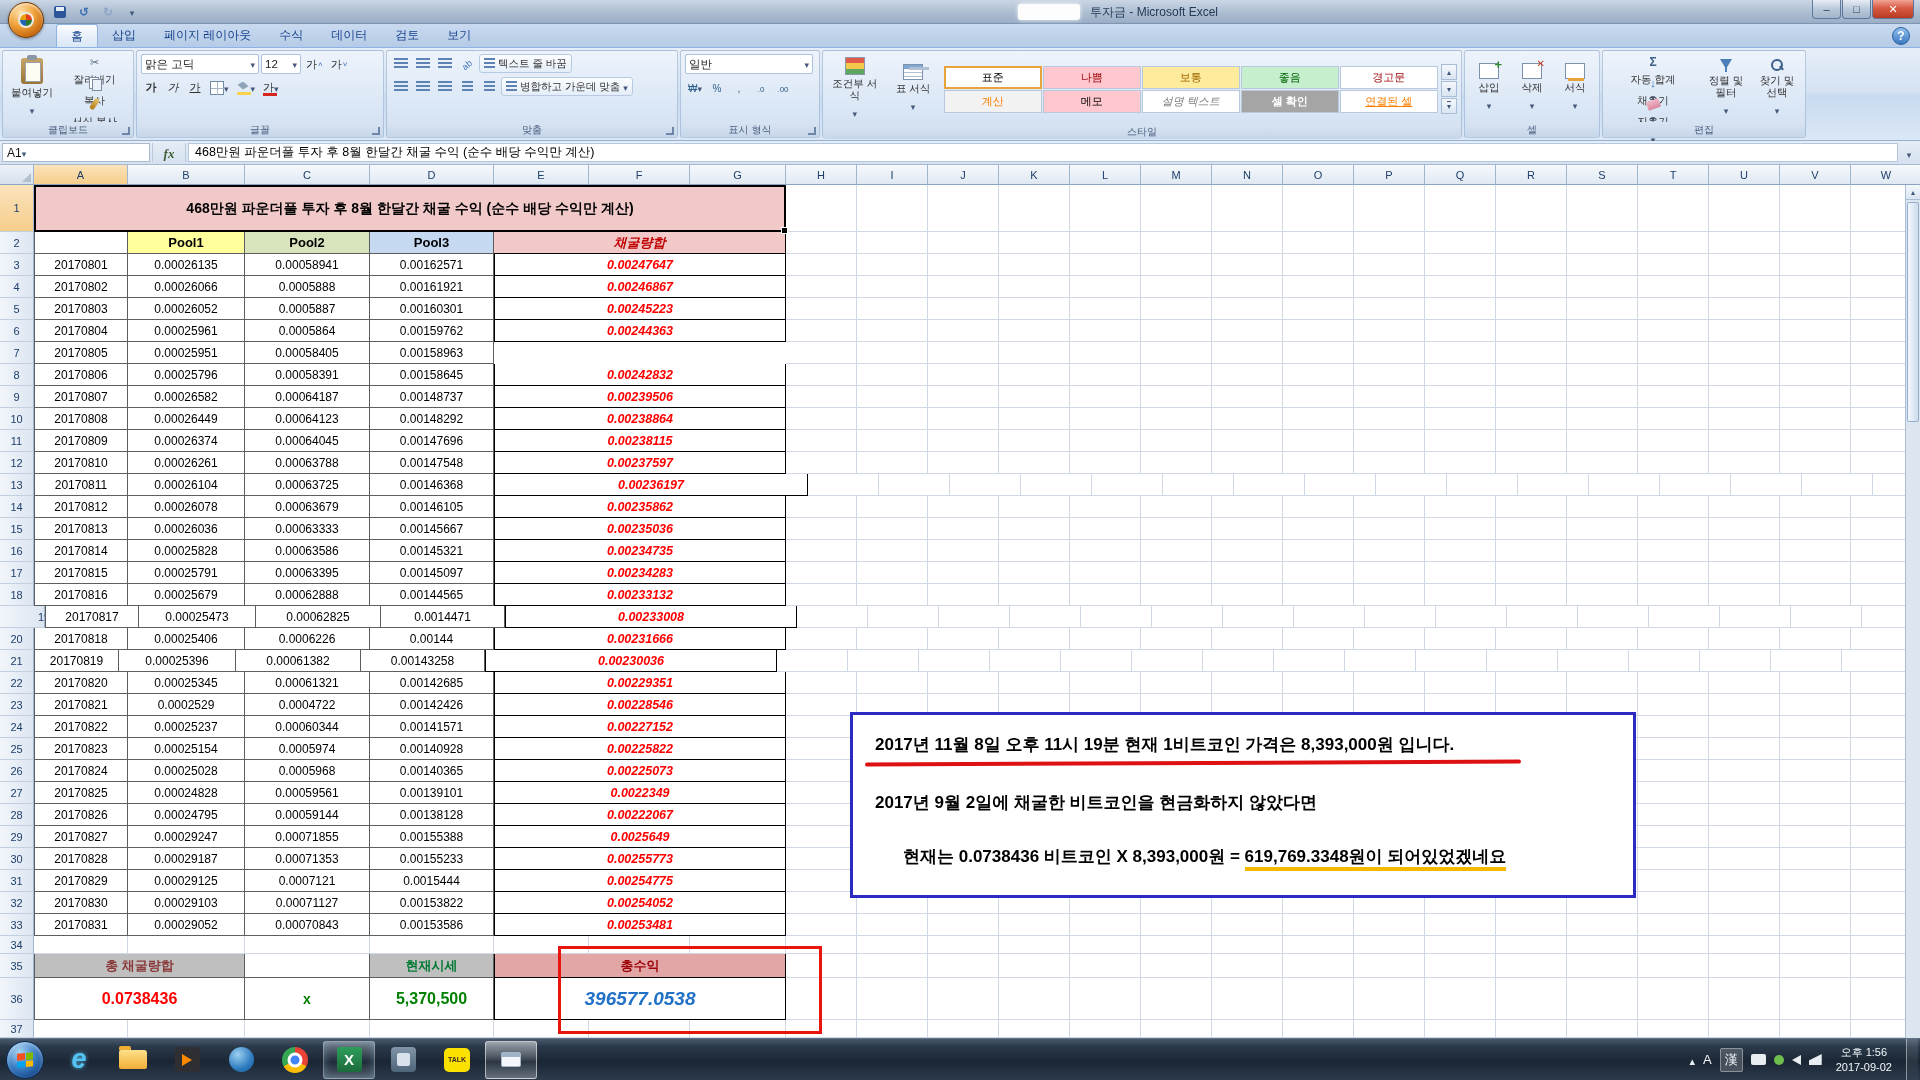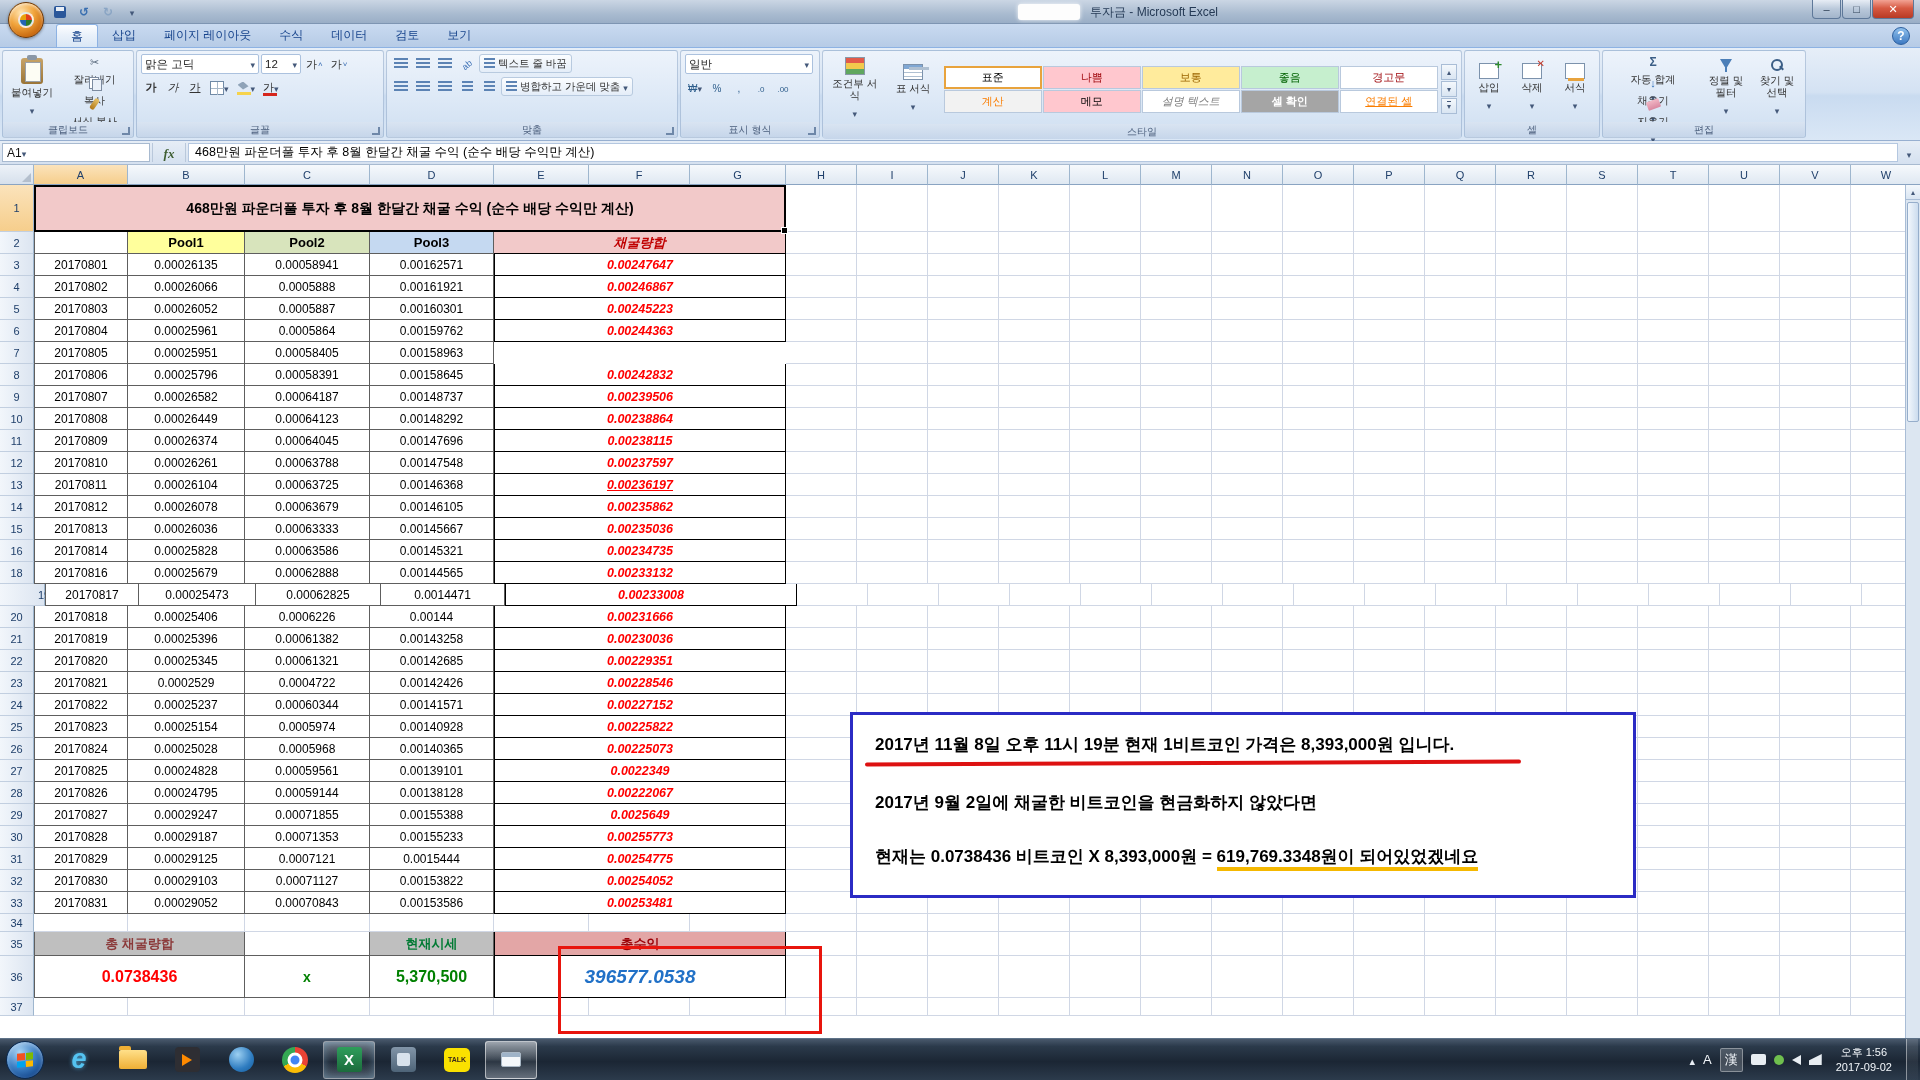--- a/index.html
+++ b/index.html
@@ -182,21 +182,21 @@
   .c-plabel { background:#BFBFBF; color:#007A33; font-weight:bold; font-size:13px; }
   .c-proflabel { background:#E3A6A6; color:#9C0006; font-weight:bold; font-size:13px; border-color:#000; border-left:1px solid #000; }
   .c-total { color:#FF0000; font-weight:bold; font-size:16px; }
   .c-x { color:#008000; font-weight:bold; font-size:14px; }
   .c-pricev { color:#008000; font-weight:bold; font-size:16px; }
   .c-profit { color:#2171C7; font-weight:bold; font-style:italic; font-size:19px; border-color:#000; border-left:1px solid #000; }
 
   .annotation { position:absolute; left:850px; top:547px; width:786px; height:186px; border:3px solid #2B2BC4;
     background:#fff; z-index:5; font-weight:bold; font-size:17px; color:#000; }
   .ann-line { position:absolute; left:22px; white-space:nowrap; }
-  .l1 { top:18px; } .l2 { top:76px; } .l3 { top:130px; }
+  .l1 { top:18px; } .l2 { top:76px; } .l3 { top:130px;margin-left:28px; }
   .red-underline { position:absolute; left:12px; top:46px; width:656px; height:4px; background:#DD1111;
     border-radius:2px; transform:rotate(-0.25deg); }
   .yellow-underline { border-bottom:4px solid #F5B800; padding-bottom:1px; }
   .redrect { position:absolute; left:558px; top:781px; width:264px; height:88px; border:3px solid #E8150D; z-index:6; }
 
   .vscroll { position:absolute; right:0; top:20px; bottom:0; width:15px; background:#DCE6F1;
     border-left:1px solid #A9BDD6; z-index:4; }
   .sb-up { height:15px; background:linear-gradient(#F4F8FC,#D9E5F2); border-bottom:1px solid #A9BDD6;
     font-size:8px; color:#44597A; display:flex; align-items:center; justify-content:center; }
   .sb-up::before { content:"\25B4"; }
@@ -676,21 +676,21 @@
         <div class="cell t c-val" style="width: 124px; height: 22px;">0.00147548</div>
         <div class="cell t c-sum" style="width: 292px; height: 22px;">0.00237597</div>
         <div class="rest" style="height: 22px; flex: 1 1 0%;"></div>
       </div>
       <div class="row" style="height: 22px;">
         <div class="rowhdr" style="width: 34px; height: 22px;">13</div>
         <div class="cell t tl c-date" style="width: 94px; height: 22px;">20170811</div>
         <div class="cell t c-val" style="width: 117px; height: 22px;">0.00026104</div>
         <div class="cell t c-val" style="width: 125px; height: 22px;">0.00063725</div>
         <div class="cell t c-val" style="width: 124px; height: 22px;">0.00146368</div>
-        <div class="cell t c-sum" style="width: 292px; height: 22px; text-decoration: underline;">0.00236197</div>
+        <div class="cell t c-sum" style="width: 314px; height: 22px;">0.00236197</div>
         <div class="rest" style="height: 22px; flex: 1 1 0%;"></div>
       </div>
       <div class="row" style="height: 22px;">
         <div class="rowhdr" style="width: 34px; height: 22px;">14</div>
         <div class="cell t tl c-date" style="width: 94px; height: 22px;">20170812</div>
         <div class="cell t c-val" style="width: 117px; height: 22px;">0.00026078</div>
         <div class="cell t c-val" style="width: 125px; height: 22px;">0.00063679</div>
         <div class="cell t c-val" style="width: 124px; height: 22px;">0.00146105</div>
         <div class="cell t c-sum" style="width: 292px; height: 22px;">0.00235862</div>
         <div class="rest" style="height: 22px; flex: 1 1 0%;"></div>
@@ -707,20 +707,29 @@
       <div class="row" style="height: 22px;">
         <div class="rowhdr" style="width: 34px; height: 22px;">16</div>
         <div class="cell t tl c-date" style="width: 94px; height: 22px;">20170814</div>
         <div class="cell t c-val" style="width: 117px; height: 22px;">0.00025828</div>
         <div class="cell t c-val" style="width: 125px; height: 22px;">0.00063586</div>
         <div class="cell t c-val" style="width: 124px; height: 22px;">0.00145321</div>
         <div class="cell t c-sum" style="width: 292px; height: 22px;">0.00234735</div>
         <div class="rest" style="height: 22px; flex: 1 1 0%;"></div>
       </div>
       <div class="row" style="height: 22px;">
+        <div class="rowhdr" style="width: 34px; height: 22px;">17</div>
+        <div class="cell t tl c-date" style="width: 94px; height: 22px;">20170815</div>
+        <div class="cell t c-val" style="width: 117px; height: 22px;">0.00025791</div>
+        <div class="cell t c-val" style="width: 125px; height: 22px;">0.00063395</div>
+        <div class="cell t c-val" style="width: 124px; height: 22px;">0.00145097</div>
+        <div class="cell t c-sum" style="width: 292px; height: 22px;">0.00234283</div>
+        <div class="rest" style="height: 22px; flex: 1 1 0%;"></div>
+      </div>
+      <div class="row" style="height: 22px;">
         <div class="rowhdr" style="width: 34px; height: 22px;">18</div>
         <div class="cell t tl c-date" style="width: 94px; height: 22px;">20170816</div>
         <div class="cell t c-val" style="width: 117px; height: 22px;">0.00025679</div>
         <div class="cell t c-val" style="width: 125px; height: 22px;">0.00062888</div>
         <div class="cell t c-val" style="width: 124px; height: 22px;">0.00144565</div>
         <div class="cell t c-sum" style="width: 292px; height: 22px;">0.00233132</div>
         <div class="rest" style="height: 22px; flex: 1 1 0%;"></div>
       </div>
       <div class="row" style="height: 22px;">
         <div class="rowhdr" style="width: 18px; height: 22px; padding-left: 44px;">19</div>
@@ -735,21 +744,21 @@
         <div class="rowhdr" style="width: 34px; height: 22px;">20</div>
         <div class="cell t tl c-date" style="width: 94px; height: 22px;">20170818</div>
         <div class="cell t c-val" style="width: 117px; height: 22px;">0.00025406</div>
         <div class="cell t c-val" style="width: 125px; height: 22px;">0.0006226</div>
         <div class="cell t c-val" style="width: 124px; height: 22px;">0.00144</div>
         <div class="cell t c-sum" style="width: 292px; height: 22px;">0.00231666</div>
         <div class="rest" style="height: 22px; flex: 1 1 0%;"></div>
       </div>
       <div class="row" style="height: 22px;">
         <div class="rowhdr" style="width: 34px; height: 22px;">21</div>
-        <div class="cell t tl c-date" style="width: 94px; height: 22px;">20170819</div>
+        <div class="cell t tl c-date" style="width: 85px; height: 22px;">20170819</div>
         <div class="cell t c-val" style="width: 117px; height: 22px;">0.00025396</div>
         <div class="cell t c-val" style="width: 125px; height: 22px;">0.00061382</div>
         <div class="cell t c-val" style="width: 124px; height: 22px;">0.00143258</div>
         <div class="cell t c-sum" style="width: 292px; height: 22px;">0.00230036</div>
         <div class="rest" style="height: 22px; flex: 1 1 0%;"></div>
       </div>
       <div class="row" style="height: 22px;">
         <div class="rowhdr" style="width: 34px; height: 22px;">22</div>
         <div class="cell t tl c-date" style="width: 94px; height: 22px;">20170820</div>
         <div class="cell t c-val" style="width: 117px; height: 22px;">0.00025345</div>

